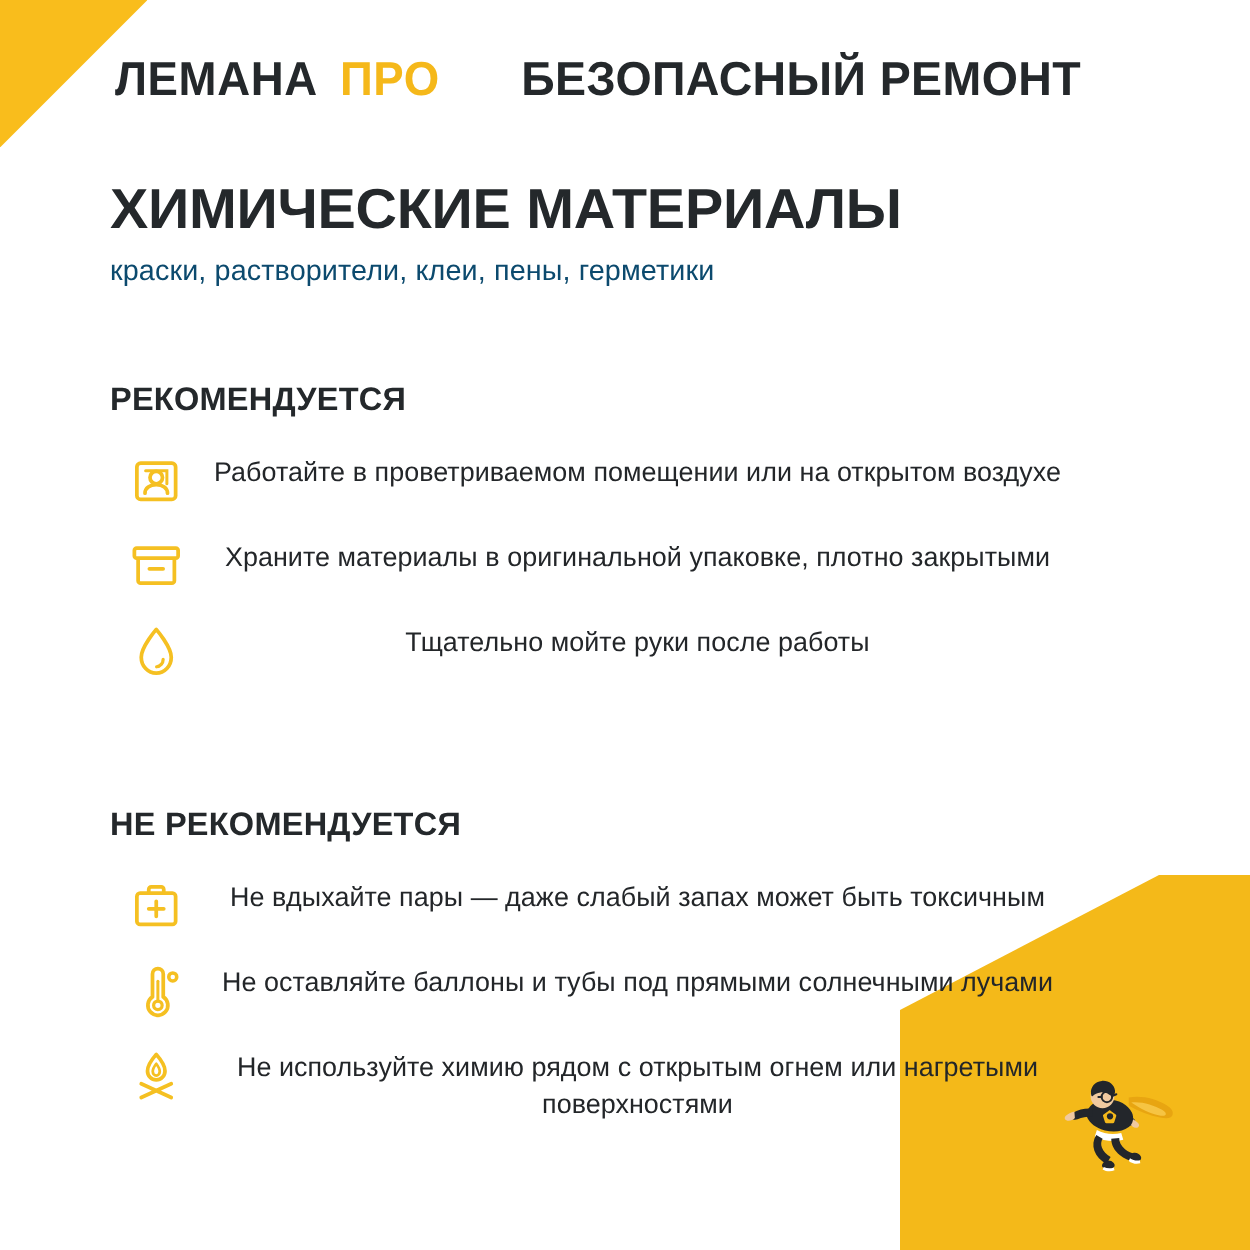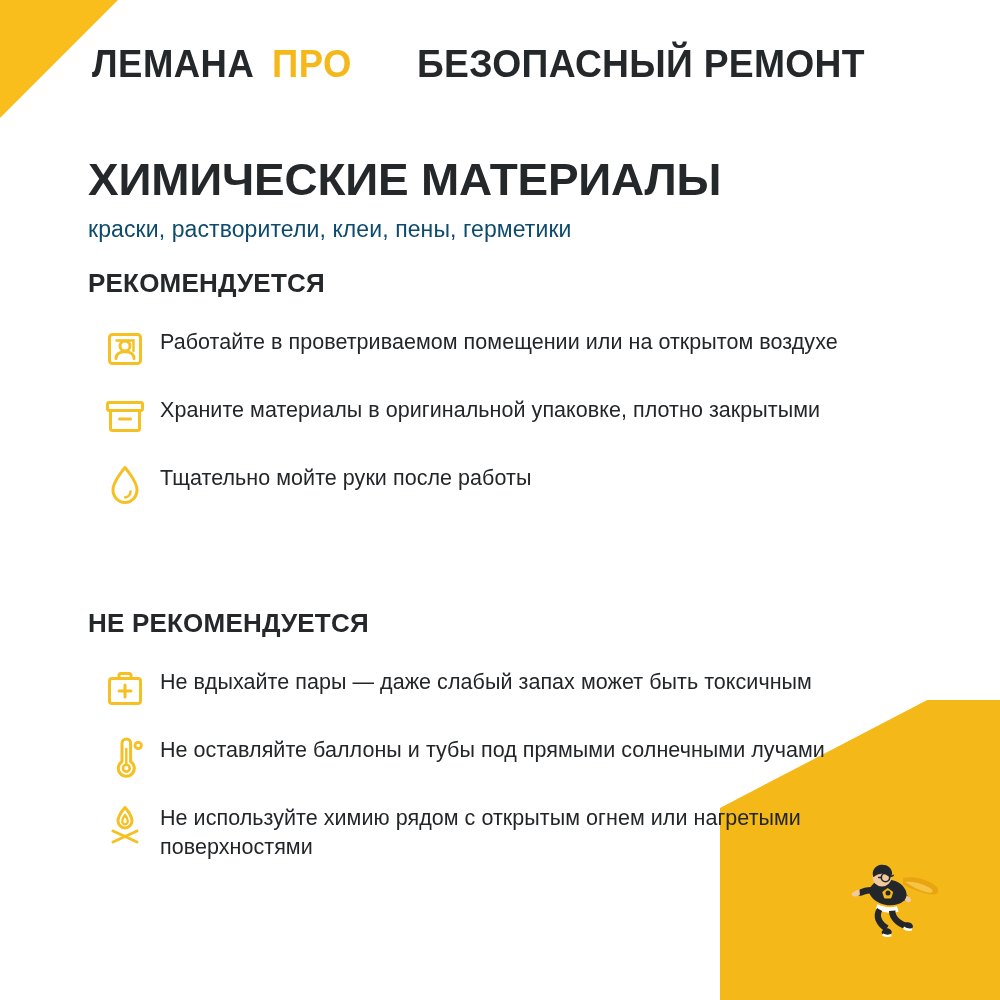--- a/index.html
+++ b/index.html
@@ -77,21 +77,21 @@
     color: #24282b;
     letter-spacing: 0.3px;
     white-space: nowrap;
     transform: scaleX(0.98);
     transform-origin: left center;
   }
 
   
   .title-block {
     position: absolute;
-    top: 156px;
+    top: 143px;
     left: 88px;
     right: 60px;
   }
   .main-title {
     margin: 0;
     font-size: 45px;
     line-height: 1.06;
     font-weight: 700;
     color: #24282b;
     letter-spacing: -0.2px;
@@ -104,33 +104,34 @@
     font-weight: 400;
     color: #0c4a6e;
     letter-spacing: 0.1px;
   }
 
   
   .section {
     position: absolute;
     left: 88px;
     right: 55px;
+    margin-top: 36px;
   }
   .section-recommended { top: 268px; }
   .section-not-recommended { top: 608px; }
 
   .section-title {
     margin: 0 0 22px 0;
     font-size: 26px;
     font-weight: 700;
     color: #24282b;
     letter-spacing: 0.2px;
   }
 
-  .tips { list-style: none; margin: 0; padding: 0; }
+  .tips { list-style: none; margin: 0; padding: 0; text-align: center; }
 
   .tip {
     display: flex;
     align-items: flex-start;
     margin-bottom: 12px;
     min-height: 56px;
   }
   .tip:last-child { margin-bottom: 0; }
 
   .tip-icon {

